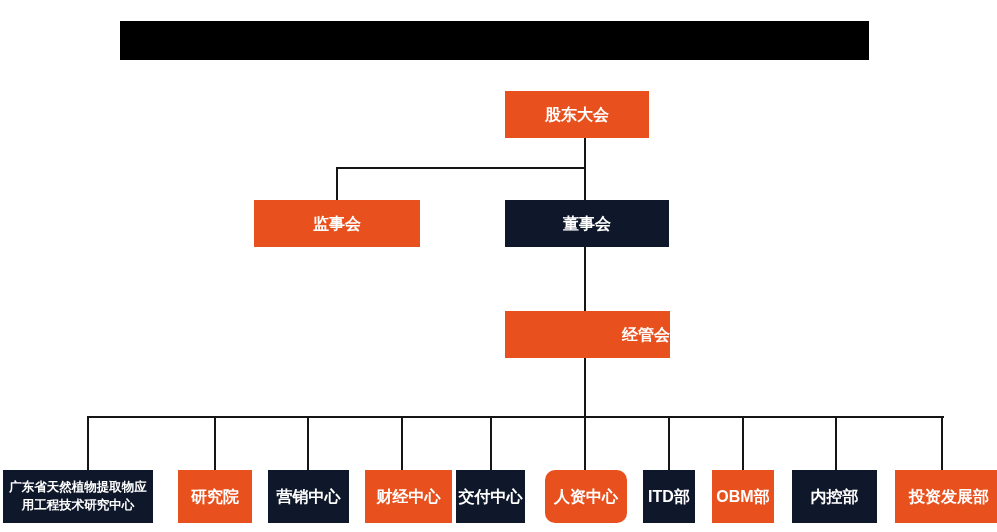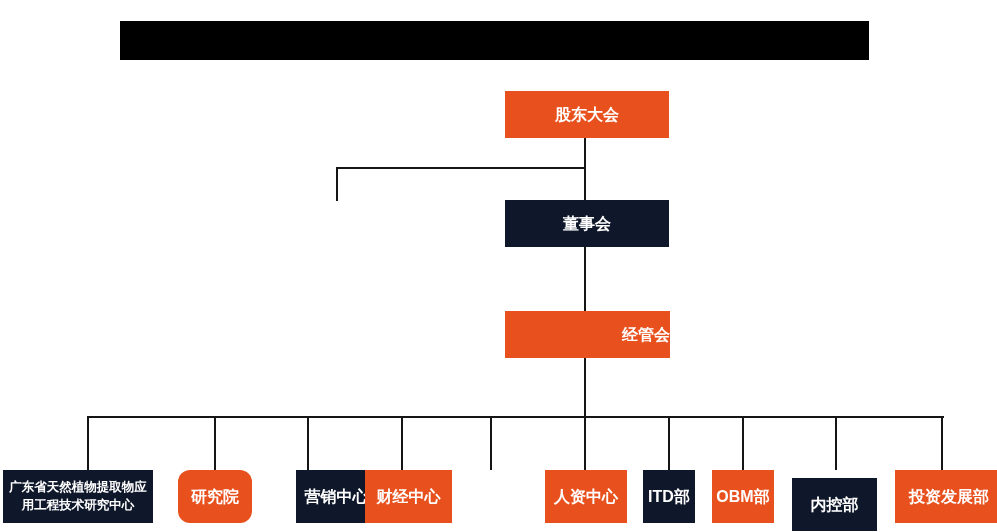--- a/index.html
+++ b/index.html
@@ -46,53 +46,59 @@
   <div class="conn" style="left:214px; top:416px; width:2px; height:54px;"></div>
   <div class="conn" style="left:307px; top:416px; width:2px; height:54px;"></div>
   <div class="conn" style="left:401px; top:416px; width:2px; height:54px;"></div>
   <div class="conn" style="left:490px; top:416px; width:2px; height:54px;"></div>
   <div class="conn" style="left:584px; top:416px; width:2px; height:54px;"></div>
   <div class="conn" style="left:668px; top:416px; width:2px; height:54px;"></div>
   <div class="conn" style="left:742px; top:416px; width:2px; height:54px;"></div>
   <div class="conn" style="left:835px; top:416px; width:2px; height:54px;"></div>
   <div class="conn" style="left:941px; top:416px; width:2px; height:54px;"></div>
 
-  <div class="node primary" style="left:505px; top:91px; width:164px; height:47px;">
+  <div class="node primary" style="left:505px; top:91px; width:144px; height:47px;">
     <span>股东大会</span>
   </div>
 
+  <div class="node primary" style="left:254px; top:200px; width:166px; height:47px;">
+    <span>监事会</span>
+  </div>
   <div class="node secondary" style="left:505px; top:200px; width:164px; height:47px;">
     <span>董事会</span>
   </div>
 
   <div class="node primary" style="left:505px; top:311px; width:165px; height:47px;justify-content:flex-end;">
     <span>经管会</span>
   </div>
 
   <div class="node secondary small-text" style="left:3px; top:470px; width:150px; height:53px;">
     <span>广东省天然植物提取物应用工程技术研究中心</span>
   </div>
-  <div class="node primary" style="left:178px; top:470px; width:74px; height:53px;border-radius:12px;">
+  <div class="node primary" style="left:178px; top:470px; width:74px; height:53px;">
     <span>研究院</span>
   </div>
-  <div class="node secondary" style="left:268px; top:470px; width:81px; height:53px;margin-left:28px;">
+  <div class="node secondary" style="left:268px; top:470px; width:81px; height:53px;">
     <span>营销中心</span>
   </div>
   <div class="node primary" style="left:365px; top:470px; width:87px; height:53px;">
     <span>财经中心</span>
   </div>
-  <div class="node primary" style="left:545px; top:470px; width:82px; height:53px;">
+  <div class="node secondary" style="left:456px; top:470px; width:69px; height:53px;">
+    <span>交付中心</span>
+  </div>
+  <div class="node primary" style="left:545px; top:470px; width:82px; height:53px;border-radius:10px;">
     <span>人资中心</span>
   </div>
   <div class="node secondary" style="left:643px; top:470px; width:52px; height:53px;">
     <span>ITD部</span>
   </div>
   <div class="node primary" style="left:712px; top:470px; width:62px; height:53px;">
     <span>OBM部</span>
   </div>
-  <div class="node secondary" style="left:792px; top:470px; width:85px; height:53px;margin-top:8px;">
+  <div class="node secondary" style="left:792px; top:470px; width:85px; height:53px;">
     <span>内控部</span>
   </div>
   <div class="node primary" style="left:895px; top:470px; width:108px; height:53px;">
     <span>投资发展部</span>
   </div>
 
 </div>
 
 </body></html>

